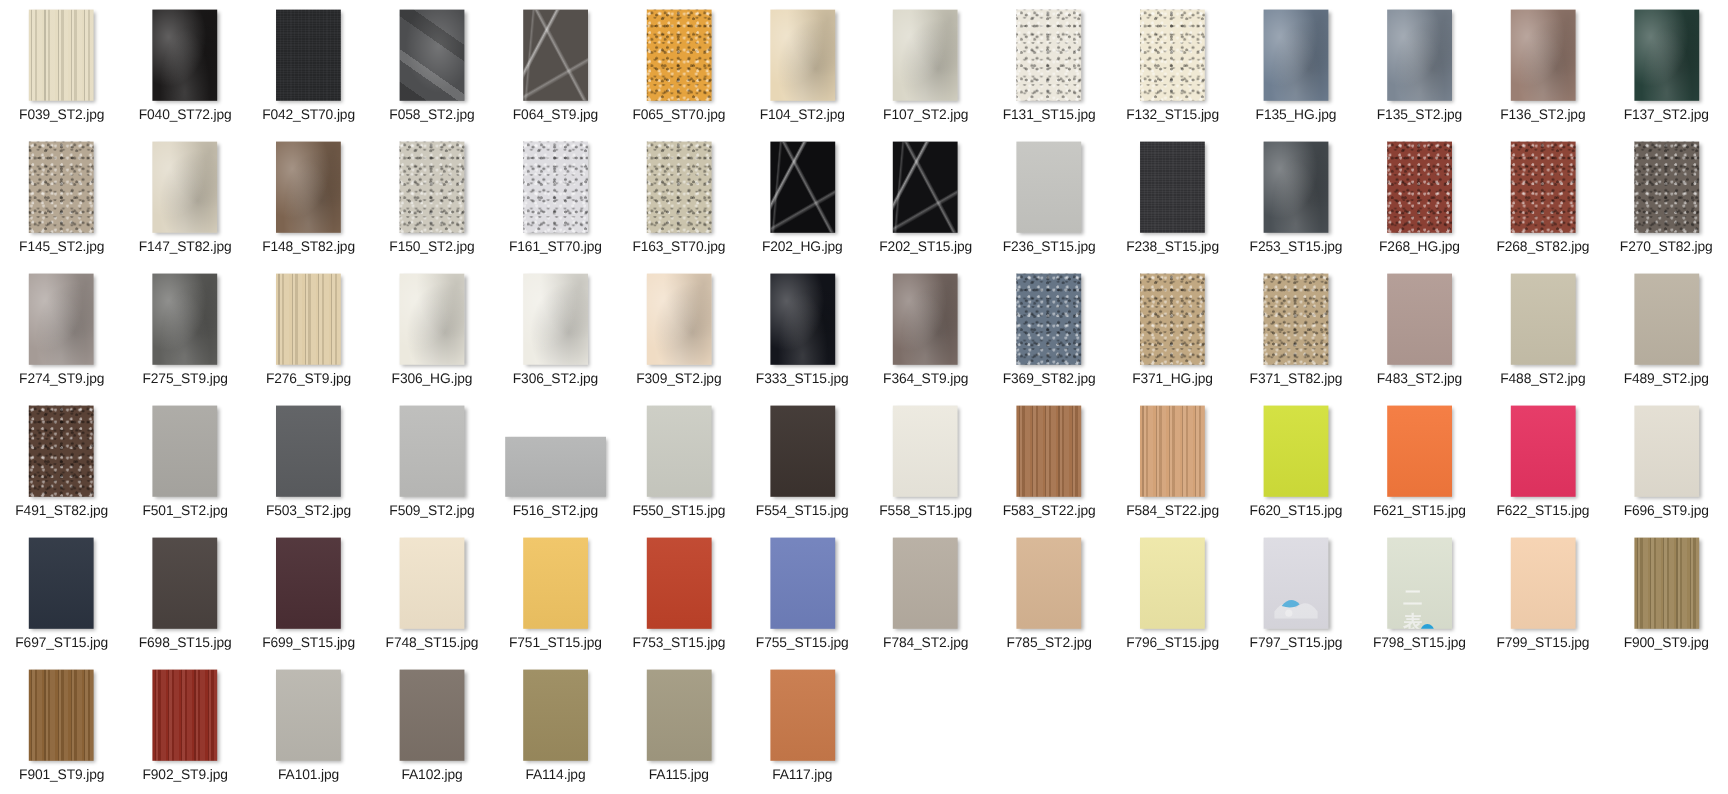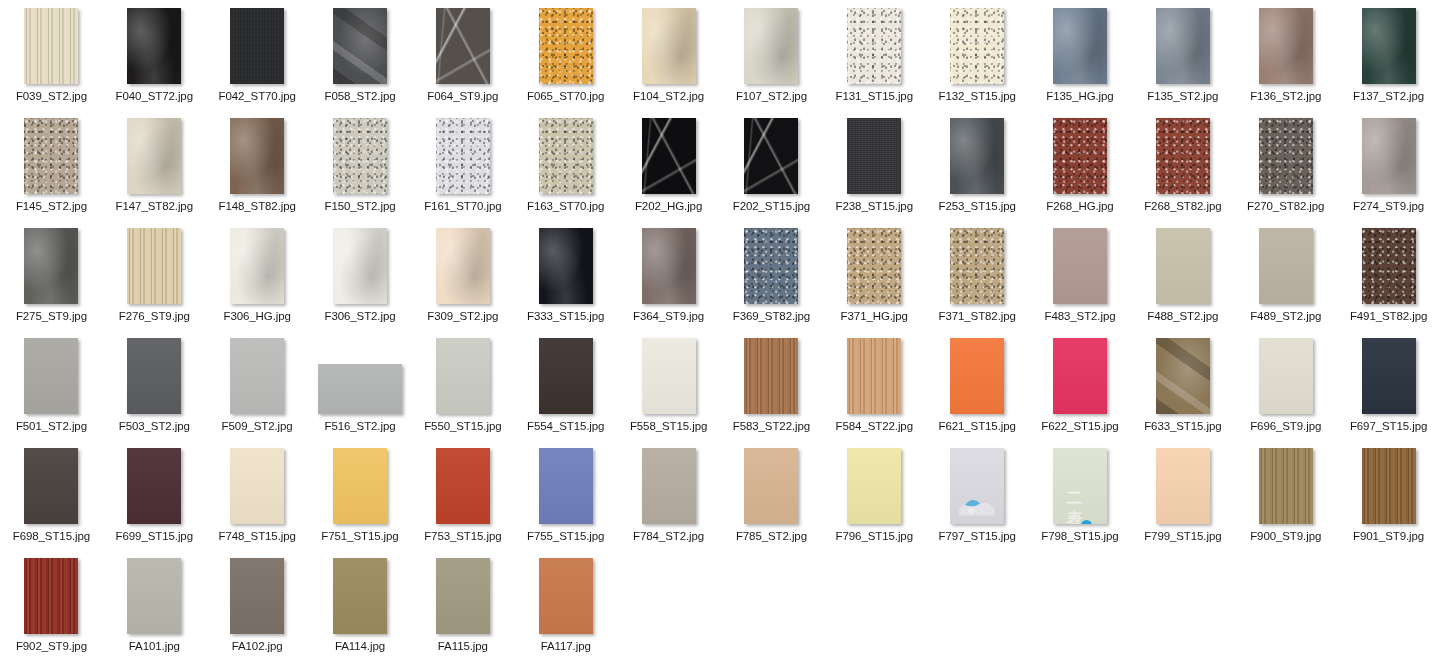--- a/index.html
+++ b/index.html
@@ -259,20 +259,26 @@
       <div class="label">F202_HG.jpg</div>
     </div>
     <div class="cell">
       <div class="thumb-wrap">
         <div class="thumb portrait tex-marble" style="background: rgb(17, 17, 19);"></div>
       </div>
       <div class="label">F202_ST15.jpg</div>
     </div>
     <div class="cell">
       <div class="thumb-wrap">
+        <div class="thumb portrait tex-plain" style="background: rgb(197, 197, 193);"></div>
+      </div>
+      <div class="label">F236_ST15.jpg</div>
+    </div>
+    <div class="cell">
+      <div class="thumb-wrap">
         <div class="thumb portrait tex-grain" style="background: rgb(55, 55, 58);"></div>
       </div>
       <div class="label">F238_ST15.jpg</div>
     </div>
     <div class="cell">
       <div class="thumb-wrap">
         <div class="thumb portrait tex-mottle" style="background: rgb(75, 81, 86);"></div>
       </div>
       <div class="label">F253_ST15.jpg</div>
     </div>
@@ -433,35 +439,35 @@
       <div class="label">F583_ST22.jpg</div>
     </div>
     <div class="cell">
       <div class="thumb-wrap">
         <div class="thumb portrait tex-wood" style="background: rgb(211, 162, 119);"></div>
       </div>
       <div class="label">F584_ST22.jpg</div>
     </div>
     <div class="cell">
       <div class="thumb-wrap">
+        <div class="thumb portrait tex-plain" style="background: rgb(210, 224, 58);"></div>
+      </div>
+      <div class="label">F620_ST15.jpg</div>
+    </div>
+    <div class="cell">
+      <div class="thumb-wrap">
         <div class="thumb portrait tex-plain" style="background: rgb(244, 120, 60);"></div>
       </div>
       <div class="label">F621_ST15.jpg</div>
     </div>
     <div class="cell">
       <div class="thumb-wrap">
         <div class="thumb portrait tex-plain" style="background: rgb(229, 51, 97);"></div>
       </div>
       <div class="label">F622_ST15.jpg</div>
-    </div>
-    <div class="cell">
-      <div class="thumb-wrap">
-        <div class="thumb portrait tex-stone" style="background: rgb(139, 119, 86);"></div>
-      </div>
-      <div class="label">F633_ST15.jpg</div>
     </div>
     <div class="cell">
       <div class="thumb-wrap">
         <div class="thumb portrait tex-plain" style="background: rgb(227, 222, 210);"></div>
       </div>
       <div class="label">F696_ST9.jpg</div>
     </div>
     <div class="cell">
       <div class="thumb-wrap">
         <div class="thumb portrait tex-plain" style="background: rgb(43, 51, 64);"></div>

